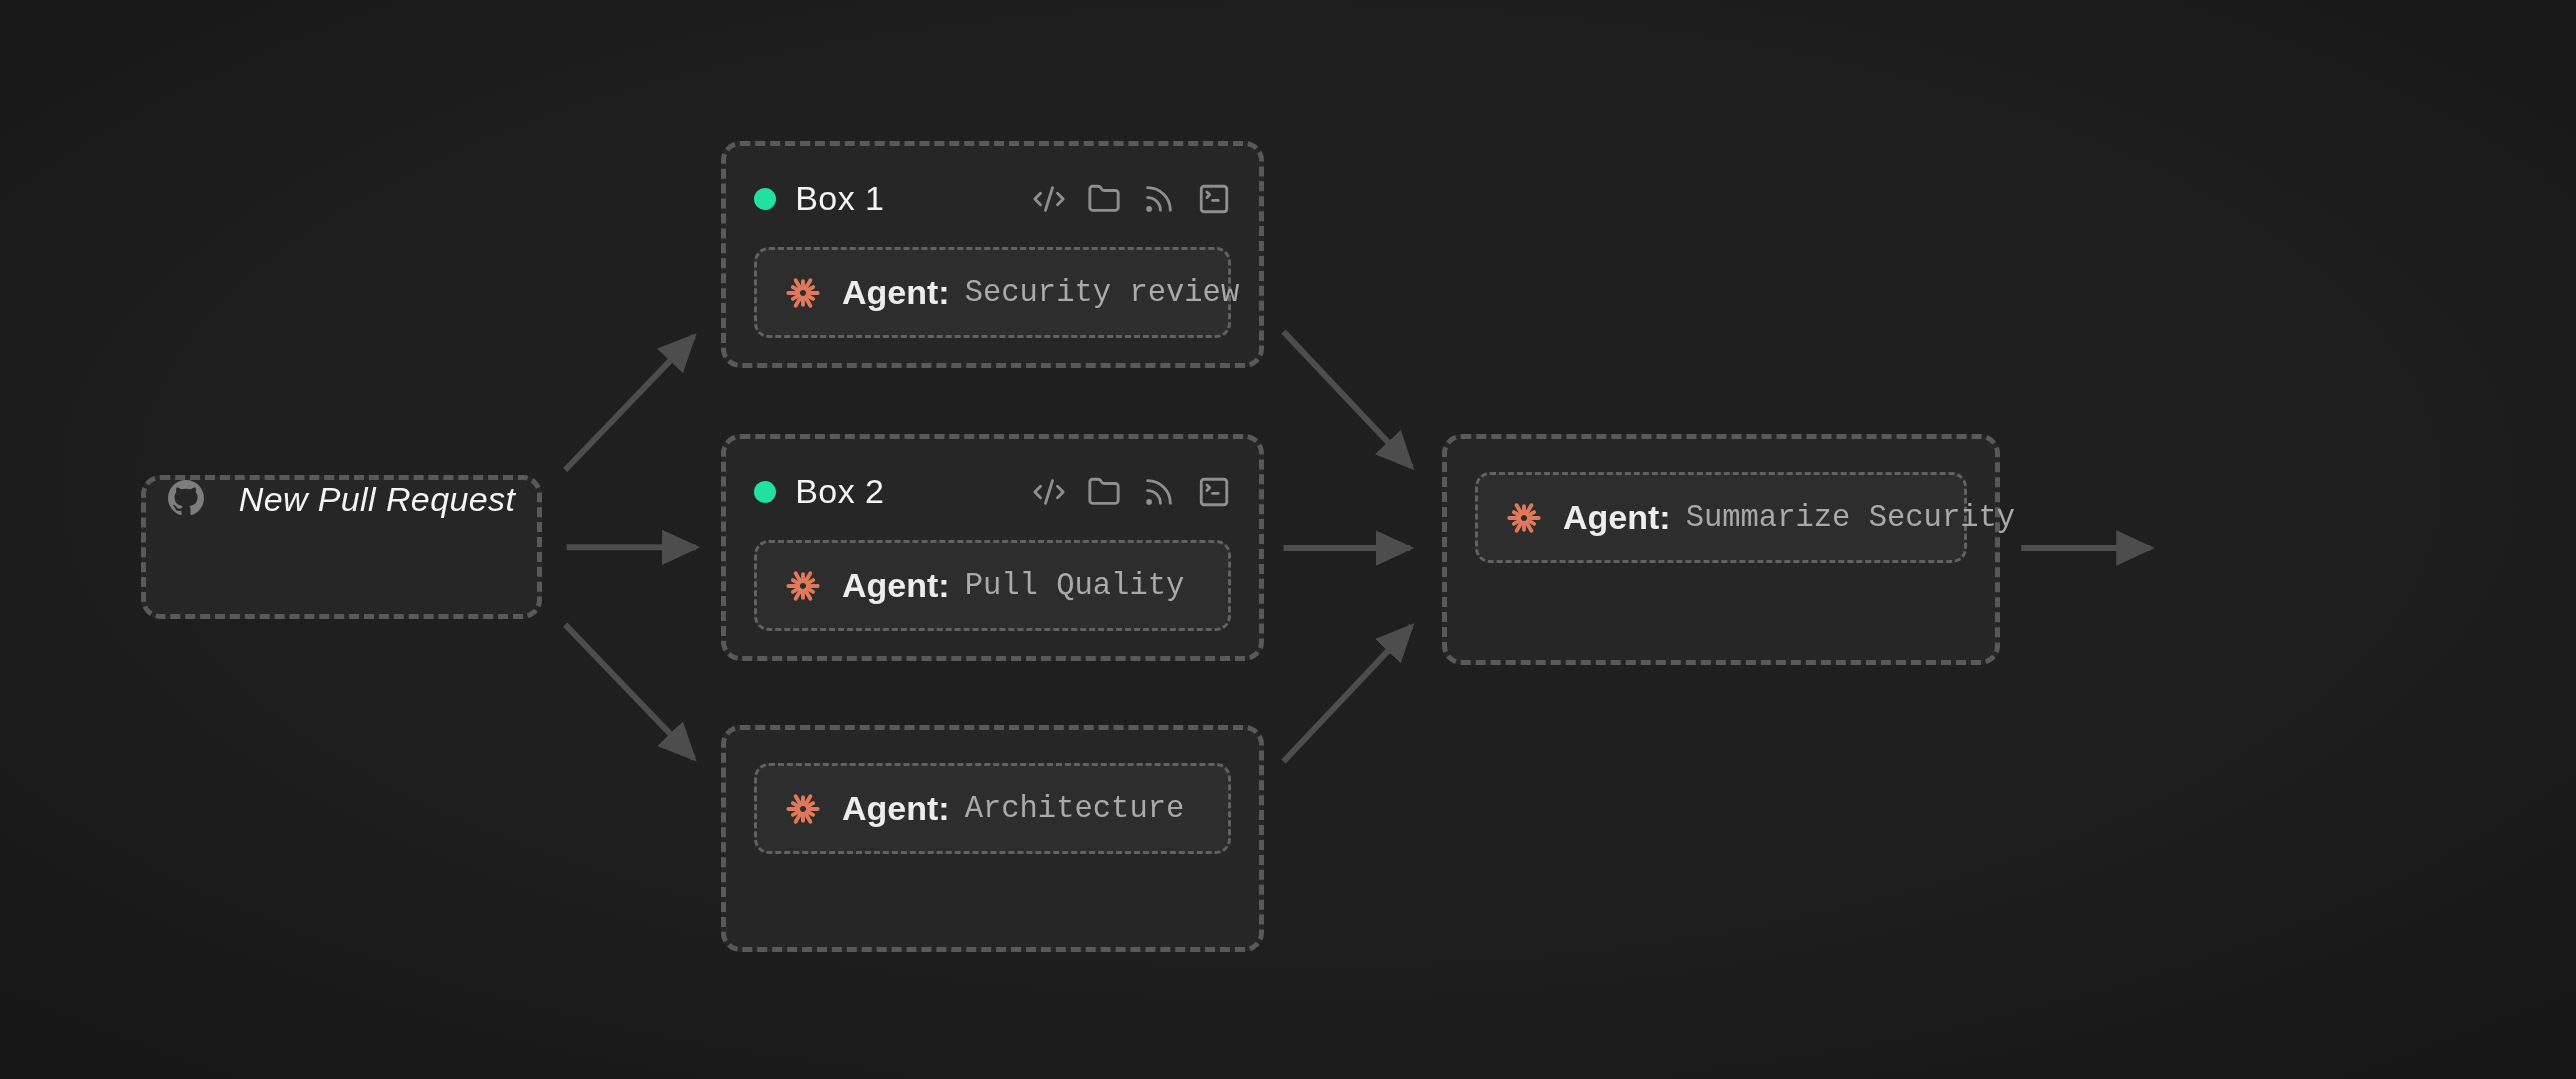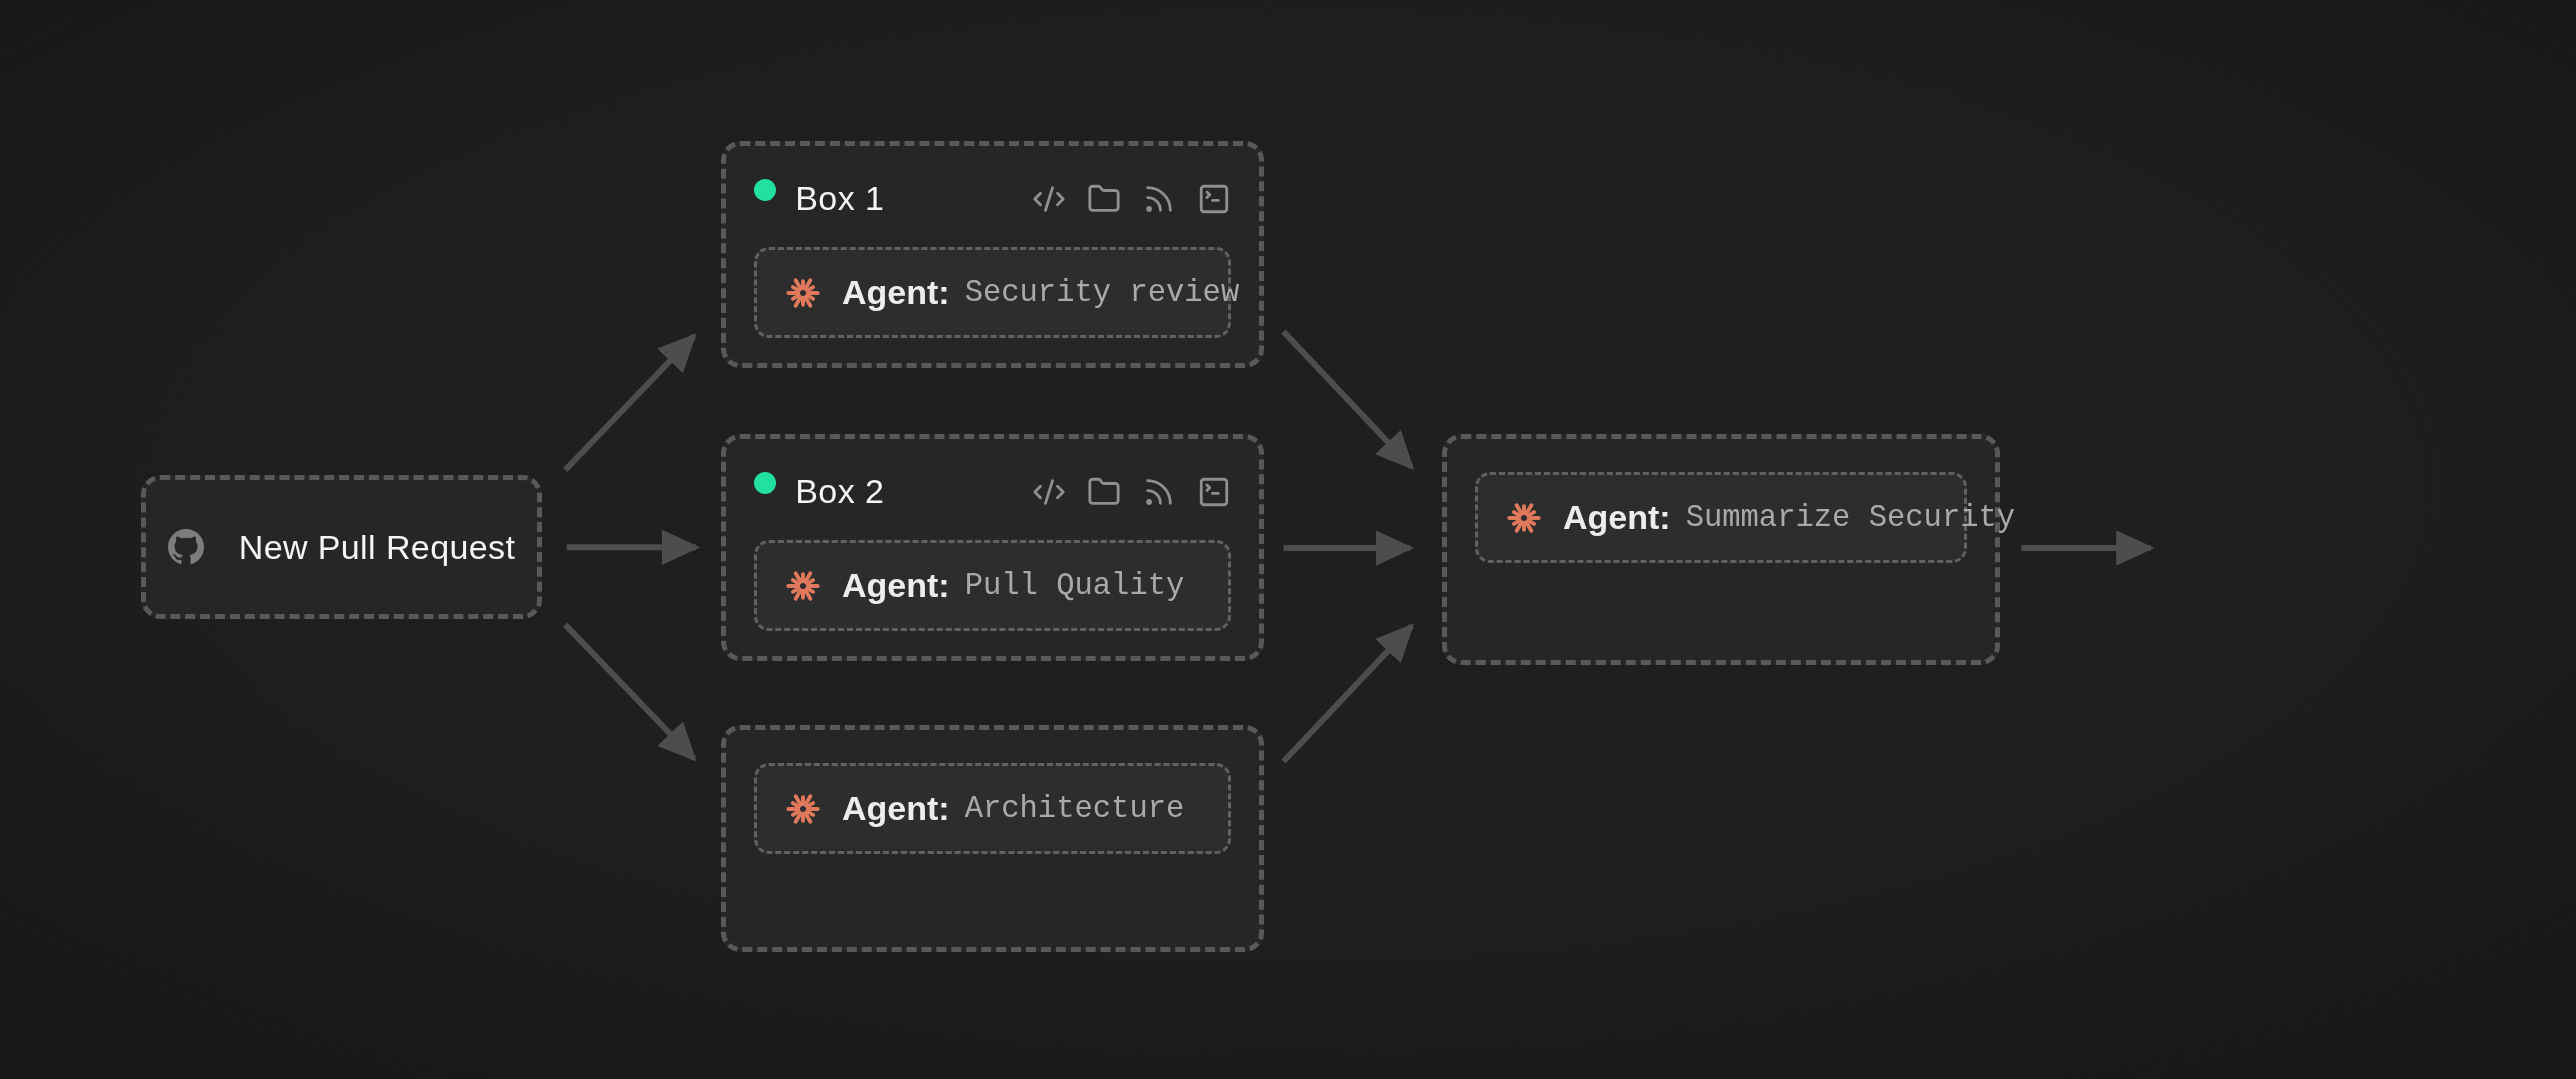--- a/index.html
+++ b/index.html
@@ -38,23 +38,23 @@
 
   .node {
     position: absolute;
     background: var(--box-bg);
     border: 5.2px dashed var(--border);
     border-radius: 19.3px;
   }
   
   .simple-node {
     display: flex;
-    align-items: center;
     justify-content: center;
     gap: 35px;
+    font-style: italic;
   }
   .simple-node .gh {
     width: 36px; height: 36px;
     color: var(--github-icon);
     flex: 0 0 auto;
   }
   .node-label {
     font-size: 34px;
     font-weight: 500;
     color: var(--title);
@@ -70,20 +70,21 @@
 
   
   .agent-box {
     display: flex;
     flex-direction: column;
     justify-content: space-between;
     padding: 33px 28px 25px 28px;
   }
   .box-header {
     display: flex;
+    align-items: center;
   }
   .status-dot {
     width: 22px; height: 22px;
     border-radius: 50%;
     background: var(--status-green);
     margin-right: 19.3px;
     flex: 0 0 auto;
   }
   .box-title {
     font-size: 34px;

